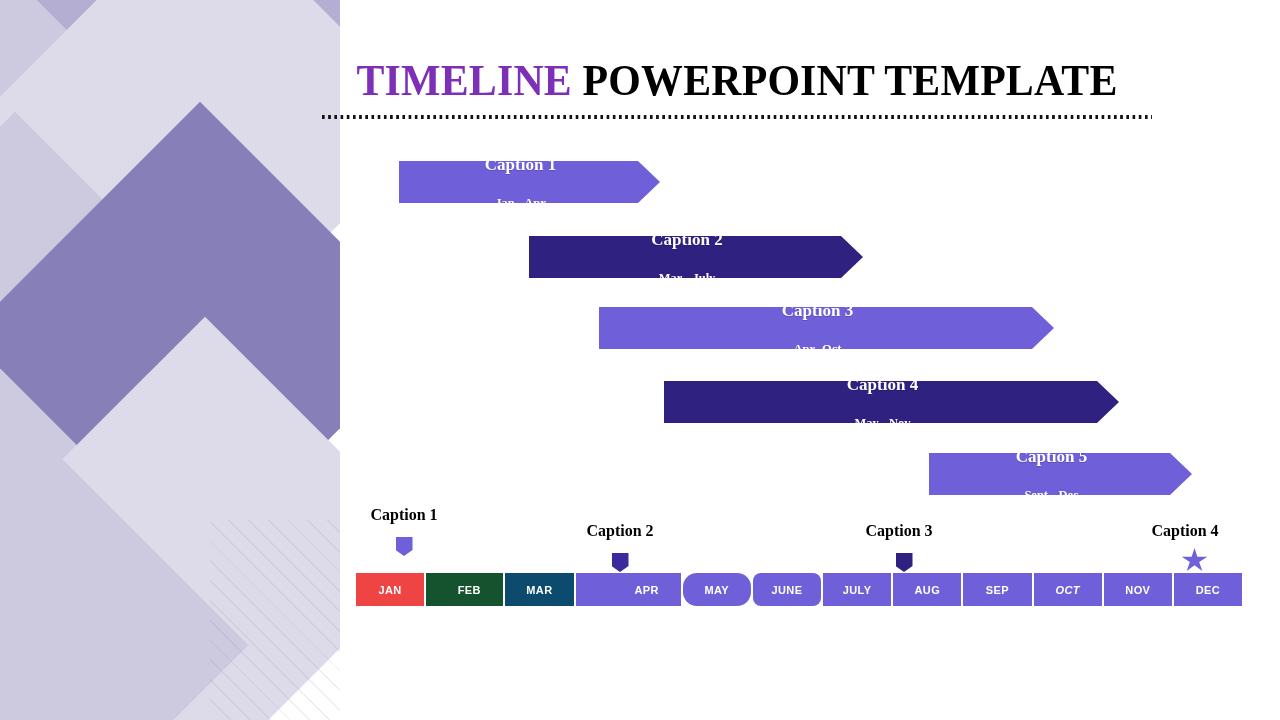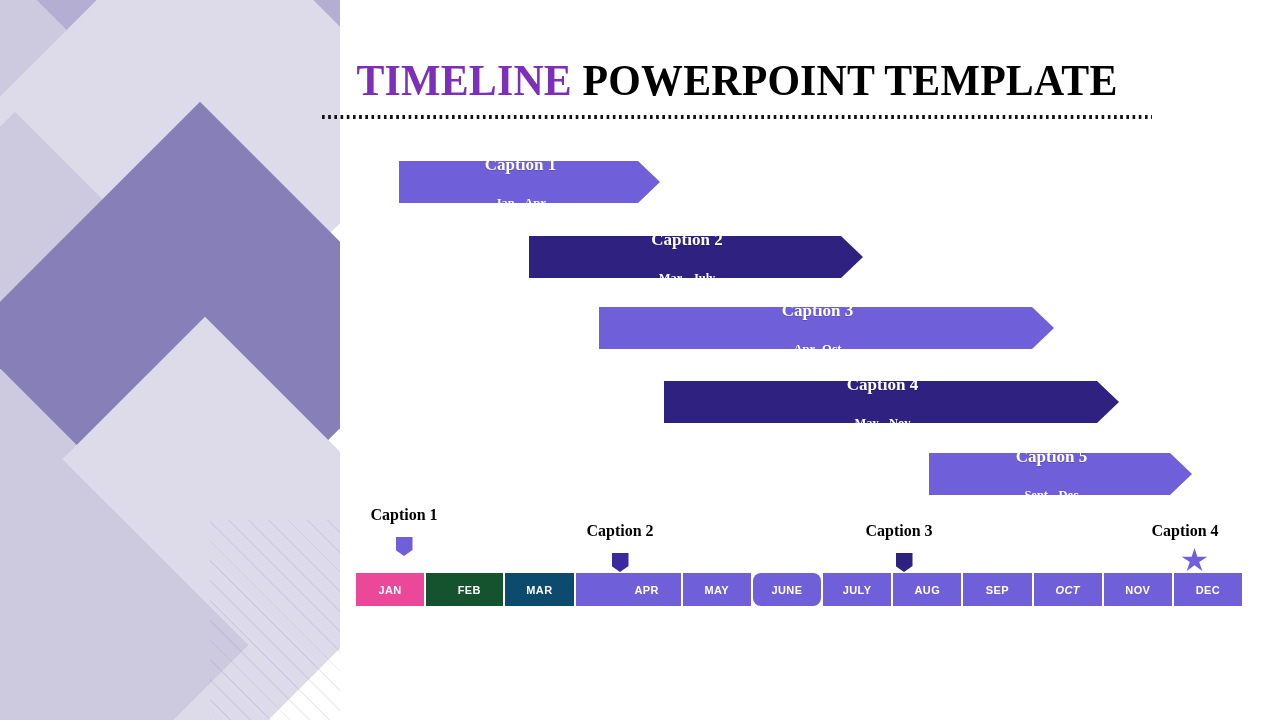--- a/index.html
+++ b/index.html
@@ -217,25 +217,25 @@
         <div class="bar-caption">Caption 4</div>
         <div class="bar-range">May - Nov</div>
       </div>
       <div class="bar" style="left: 929px; top: 453px; width: 263px; background: rgb(111, 95, 216);">
         <div class="bar-caption">Caption 5</div>
         <div class="bar-range">Sept - Dec</div>
       </div>
     </div>
 
   <div id="month-axis">
-      <div class="month-cell" style="background: #ec4899;">JAN</div>
+      <div class="month-cell" style="background: #ef4444;">JAN</div>
       <div class="month-cell" style="background: #14532d; padding-left: 9px;">FEB</div>
       <div class="month-cell" style="background: #0c4a6e;">MAR</div>
       <div class="month-cell" style="background: rgb(111, 95, 216); padding-left: 37px;">APR</div>
-      <div class="month-cell" style="background: rgb(111, 95, 216);">MAY</div>
+      <div class="month-cell" style="background: rgb(111, 95, 216); border-radius: 14px;">MAY</div>
       <div class="month-cell" style="background: rgb(111, 95, 216); border-radius: 8px;">JUNE</div>
       <div class="month-cell" style="background: rgb(111, 95, 216);">JULY</div>
       <div class="month-cell" style="background: rgb(111, 95, 216);">AUG</div>
       <div class="month-cell" style="background: rgb(111, 95, 216);">SEP</div>
       <div class="month-cell" style="background: rgb(111, 95, 216); font-style: italic;">OCT</div>
       <div class="month-cell" style="background: rgb(111, 95, 216);">NOV</div>
       <div class="month-cell" style="background: rgb(111, 95, 216);">DEC</div>
     </div>
 
   <div id="milestones">

